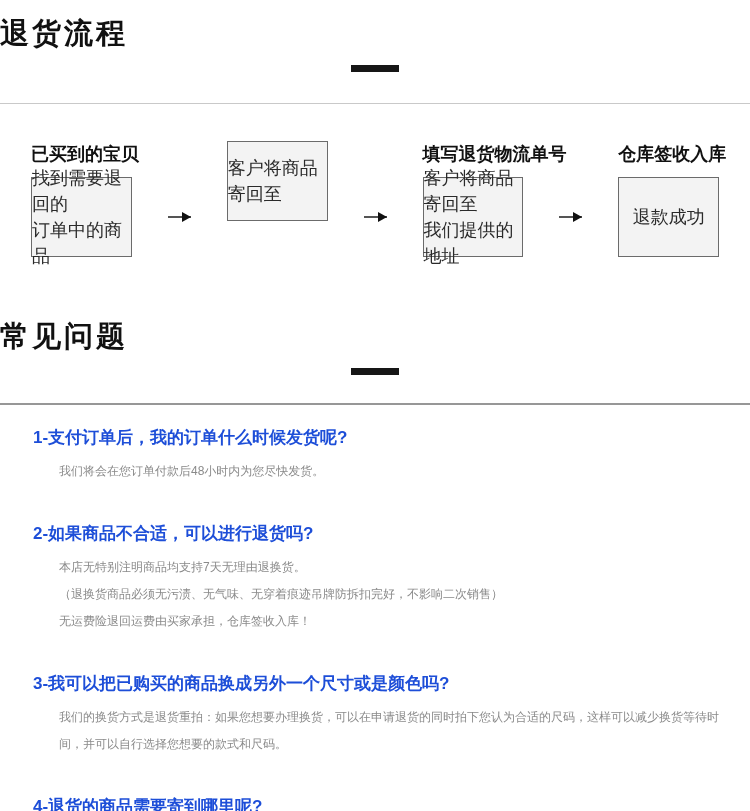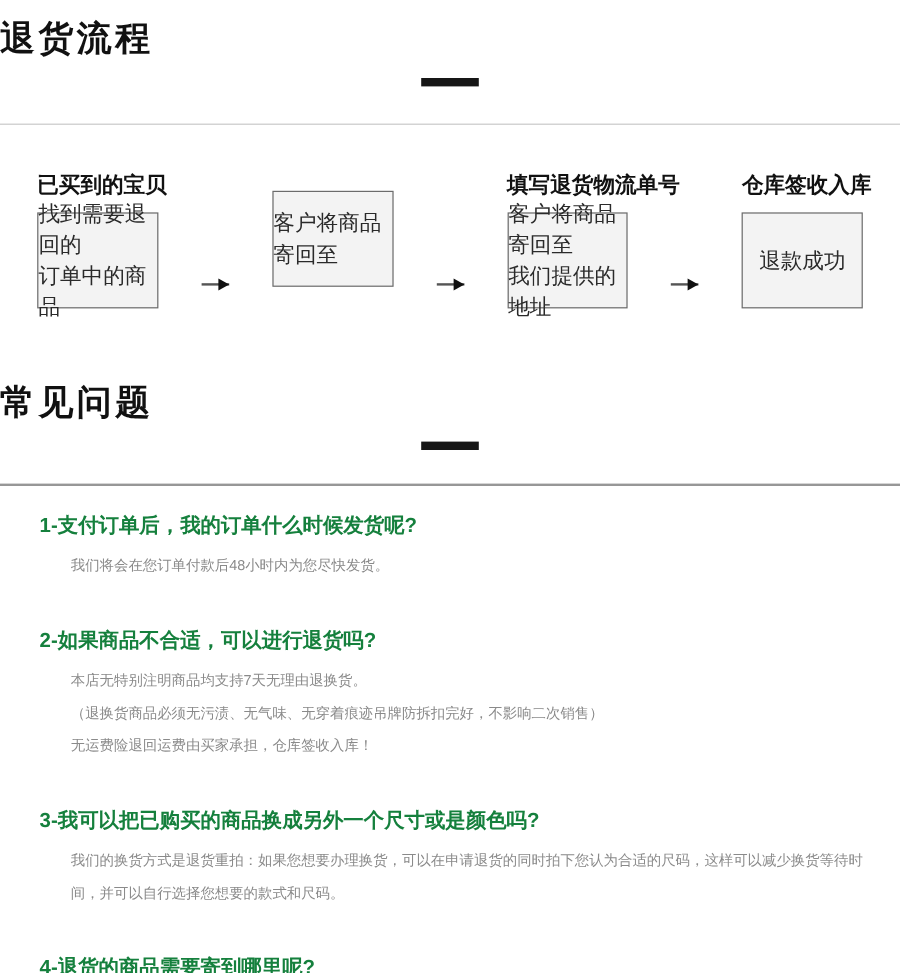--- a/index.html
+++ b/index.html
@@ -32,21 +32,21 @@
   .title-bar{
     width:48px;height:7px;background:#161616;
     margin:13px auto 0 auto;
   }
   .rule{border:none;height:1px;background:var(--rule-light);margin-top:31px;}
   .rule.dark{height:2px;background:var(--rule-dark);margin-top:28px;}
 
   
   .flow{
     display:flex;
-    align-items:center;
+    align-items:flex-start;
     padding:0 31px;
     margin-top:37px;
     gap:36px;
   }
   .flow-step{flex:1 1 0;min-width:0;}
   .step-header{
     font-size:18px;font-weight:bold;color:#111;
     text-align:center;line-height:26px;height:26px;
     white-space:nowrap;
     margin-bottom:10px;
@@ -74,21 +74,21 @@
     border-left:9px solid #111;
     border-top:5px solid transparent;
     border-bottom:5px solid transparent;
   }
 
   
   .faq-list{padding:21px 24px 0 33px;}
   .faq-item{margin-top:37px;}
   .faq-item:first-child{margin-top:0;}
   .faq-q{
-    font-size:17px;font-weight:bold;color:#15803d;
+    font-size:17px;font-weight:bold;color:#1d4ed8;
     line-height:24px;
   }
   .faq-a{margin-top:8px;margin-left:26px;}
   .faq-a p{
     font-size:12px;color:var(--text-gray);
     line-height:27px;
   }
 </style>
 </head>
 <body>

